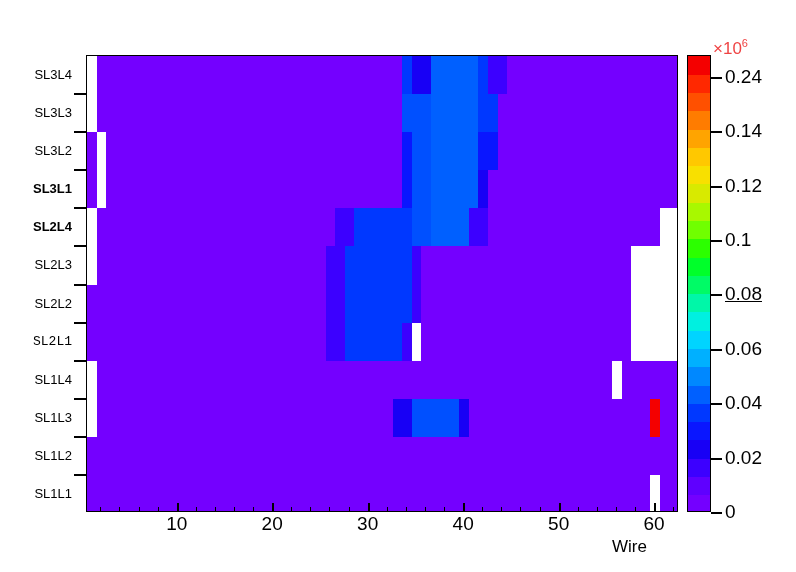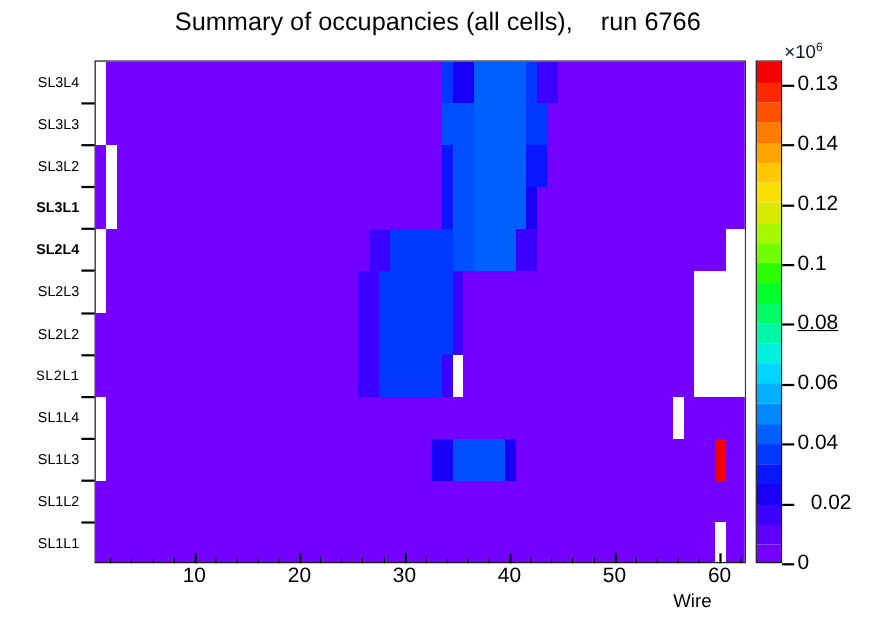--- a/index.html
+++ b/index.html
@@ -129,21 +129,21 @@
   .palette-cell {
     position: absolute;
     left: 0;
     width: 100%;
   }
   #palette-exp {
     position: absolute;
     left: 713px;
     top: 37px;
     font-size: 17px;
-    color: #0f172a;
+    color: #ef4444;
     white-space: nowrap;
   }
   #palette-exp sup {
     font-size: 11px;
     vertical-align: super;
   }
   .ztick-mark {
     position: absolute;
     left: 711px;
     width: 11px;
@@ -157,21 +157,20 @@
     line-height: 19px;
     color: #000;
     white-space: nowrap;
   }
 </style>
 </head>
 <body>
 
 <div id="canvas">
 
-  <div id="title">Summary of occupancies (all cells),    run 6766</div>
 
   <div id="yaxis-labels">
       <div class="ytick-label" style="top: 431.958px;">SL1L1</div>
       <div class="ytick-label" style="top: 393.875px;">SL1L2</div>
       <div class="ytick-label" style="top: 355.792px;">SL1L3</div>
       <div class="ytick-label" style="top: 317.708px;">SL1L4</div>
       <div class="ytick-label" style="top: 279.625px; font-family: Liberation Mono, monospace;">SL2L1</div>
       <div class="ytick-label" style="top: 241.542px;">SL2L2</div>
       <div class="ytick-label" style="top: 203.458px;">SL2L3</div>
       <div class="ytick-label" style="top: 165.375px; font-weight: bold;">SL2L4</div>
@@ -338,28 +337,28 @@
     <div class="xtick-minor" style="left: 673.226px;"></div>
     <div class="xtick-label" style="left: 146.71px;">10</div>
     <div class="xtick-label" style="left: 242.194px;">20</div>
     <div class="xtick-label" style="left: 337.677px;">30</div>
     <div class="xtick-label" style="left: 433.161px;">40</div>
     <div class="xtick-label" style="left: 528.645px;">50</div>
     <div class="xtick-label" style="left: 624.129px;">60</div>
     <div class="ztick-mark" style="top: 512px;"></div>
     <div class="ztick-label" style="top: 502px;">0</div>
     <div class="ztick-mark" style="top: 457.6px;"></div>
-    <div class="ztick-label" style="top: 447.595px; margin-left: 12px;">0.02</div>
+    <div class="ztick-label" style="top: 447.595px;">0.02</div>
     <div class="ztick-mark" style="top: 403.2px;"></div>
     <div class="ztick-label" style="top: 393.19px;">0.04</div>
     <div class="ztick-mark" style="top: 348.8px;"></div>
     <div class="ztick-label" style="top: 338.786px;">0.06</div>
     <div class="ztick-mark" style="top: 294.4px;"></div>
     <div class="ztick-label" style="top: 284.381px; text-decoration: underline;">0.08</div>
     <div class="ztick-mark" style="top: 240px;"></div>
     <div class="ztick-label" style="top: 229.976px;">0.1</div>
     <div class="ztick-mark" style="top: 185.6px;"></div>
     <div class="ztick-label" style="top: 175.571px;">0.12</div>
     <div class="ztick-mark" style="top: 131.2px;"></div>
     <div class="ztick-label" style="top: 121.167px;">0.14</div>
     <div class="ztick-mark" style="top: 76.8px;"></div>
-    <div class="ztick-label" style="top: 66.7619px;">0.13</div>
+    <div class="ztick-label" style="top: 66.7619px;">0.24</div>
   </div>
 
 </body></html>

